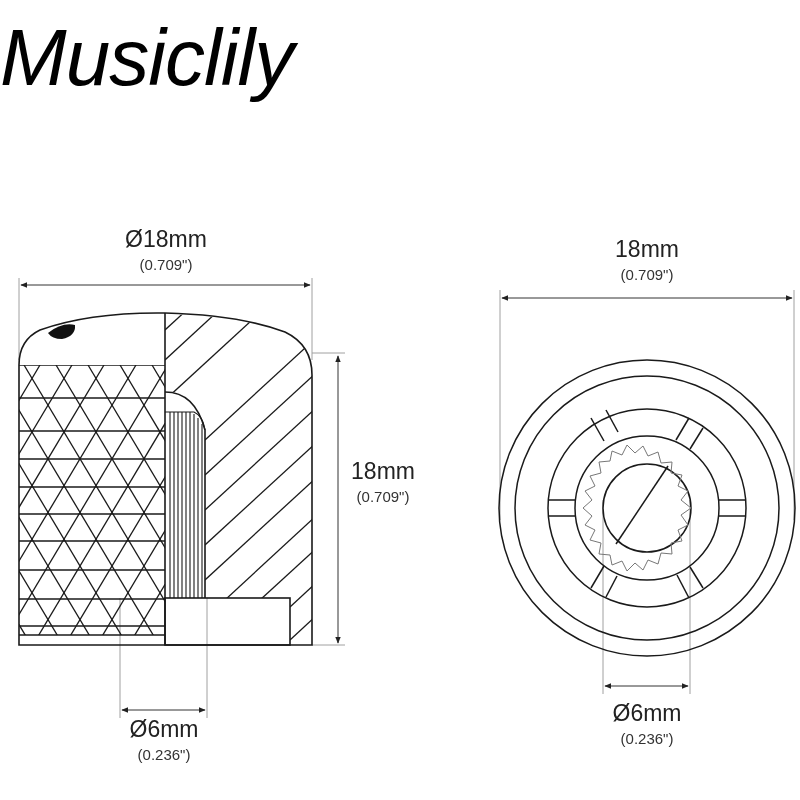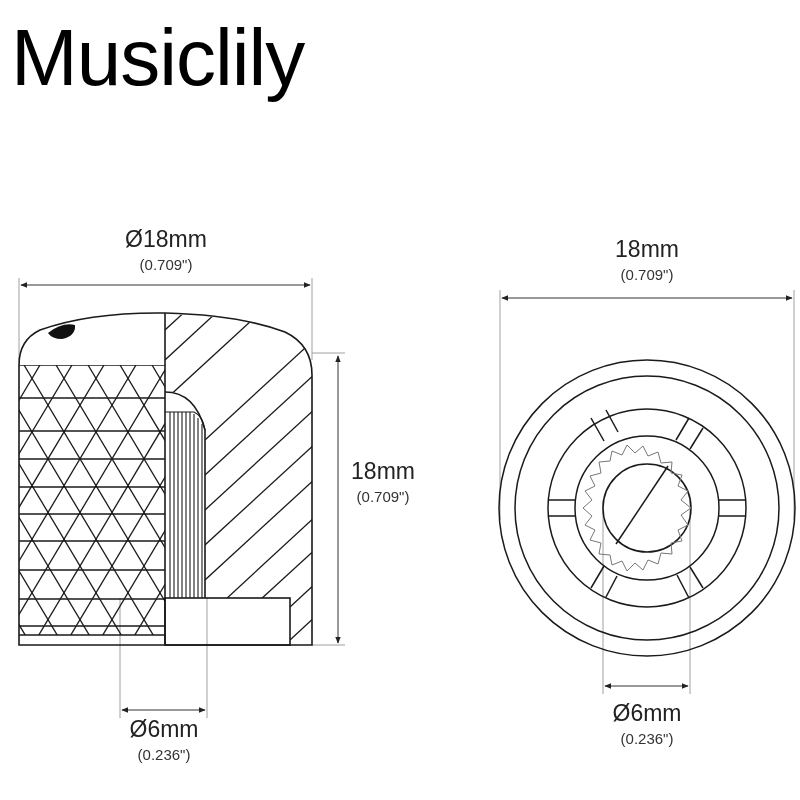--- a/index.html
+++ b/index.html
@@ -1,17 +1,17 @@
 <!DOCTYPE html>
 <html><head>
 <meta charset="utf-8">
 <style>
   html, body { margin: 0; padding: 0; background: #ffffff; }
   body { width: 800px; height: 800px; position: relative; overflow: hidden; font-family: "Liberation Sans", sans-serif; color: #111; }
-  .brand { position: absolute; left: 11px; top: 8px; font-size: 80px; line-height: 100px; letter-spacing: -1px; font-weight: 400; color: #000; }
+  .brand { position: absolute; left: 0px; top: 8px; font-size: 80px; line-height: 100px; letter-spacing: -1px; font-weight: 400; color: #000; font-style: italic; }
   .dim-main { position: absolute; font-size: 23px; color: #222; text-align: left; white-space: nowrap; transform: translateX(-50%); }
   .dim-sub { position: absolute; font-size: 15px; color: #333; text-align: center; white-space: nowrap; transform: translateX(-50%); }
   svg.drawing { position: absolute; left: 0; top: 0; }
 </style>
 </head>
 <body>
 
 <div class="brand">Musiclily</div>
 
 <div class="dim-main" style="left:166px; top:226px;">Ø18mm</div>

